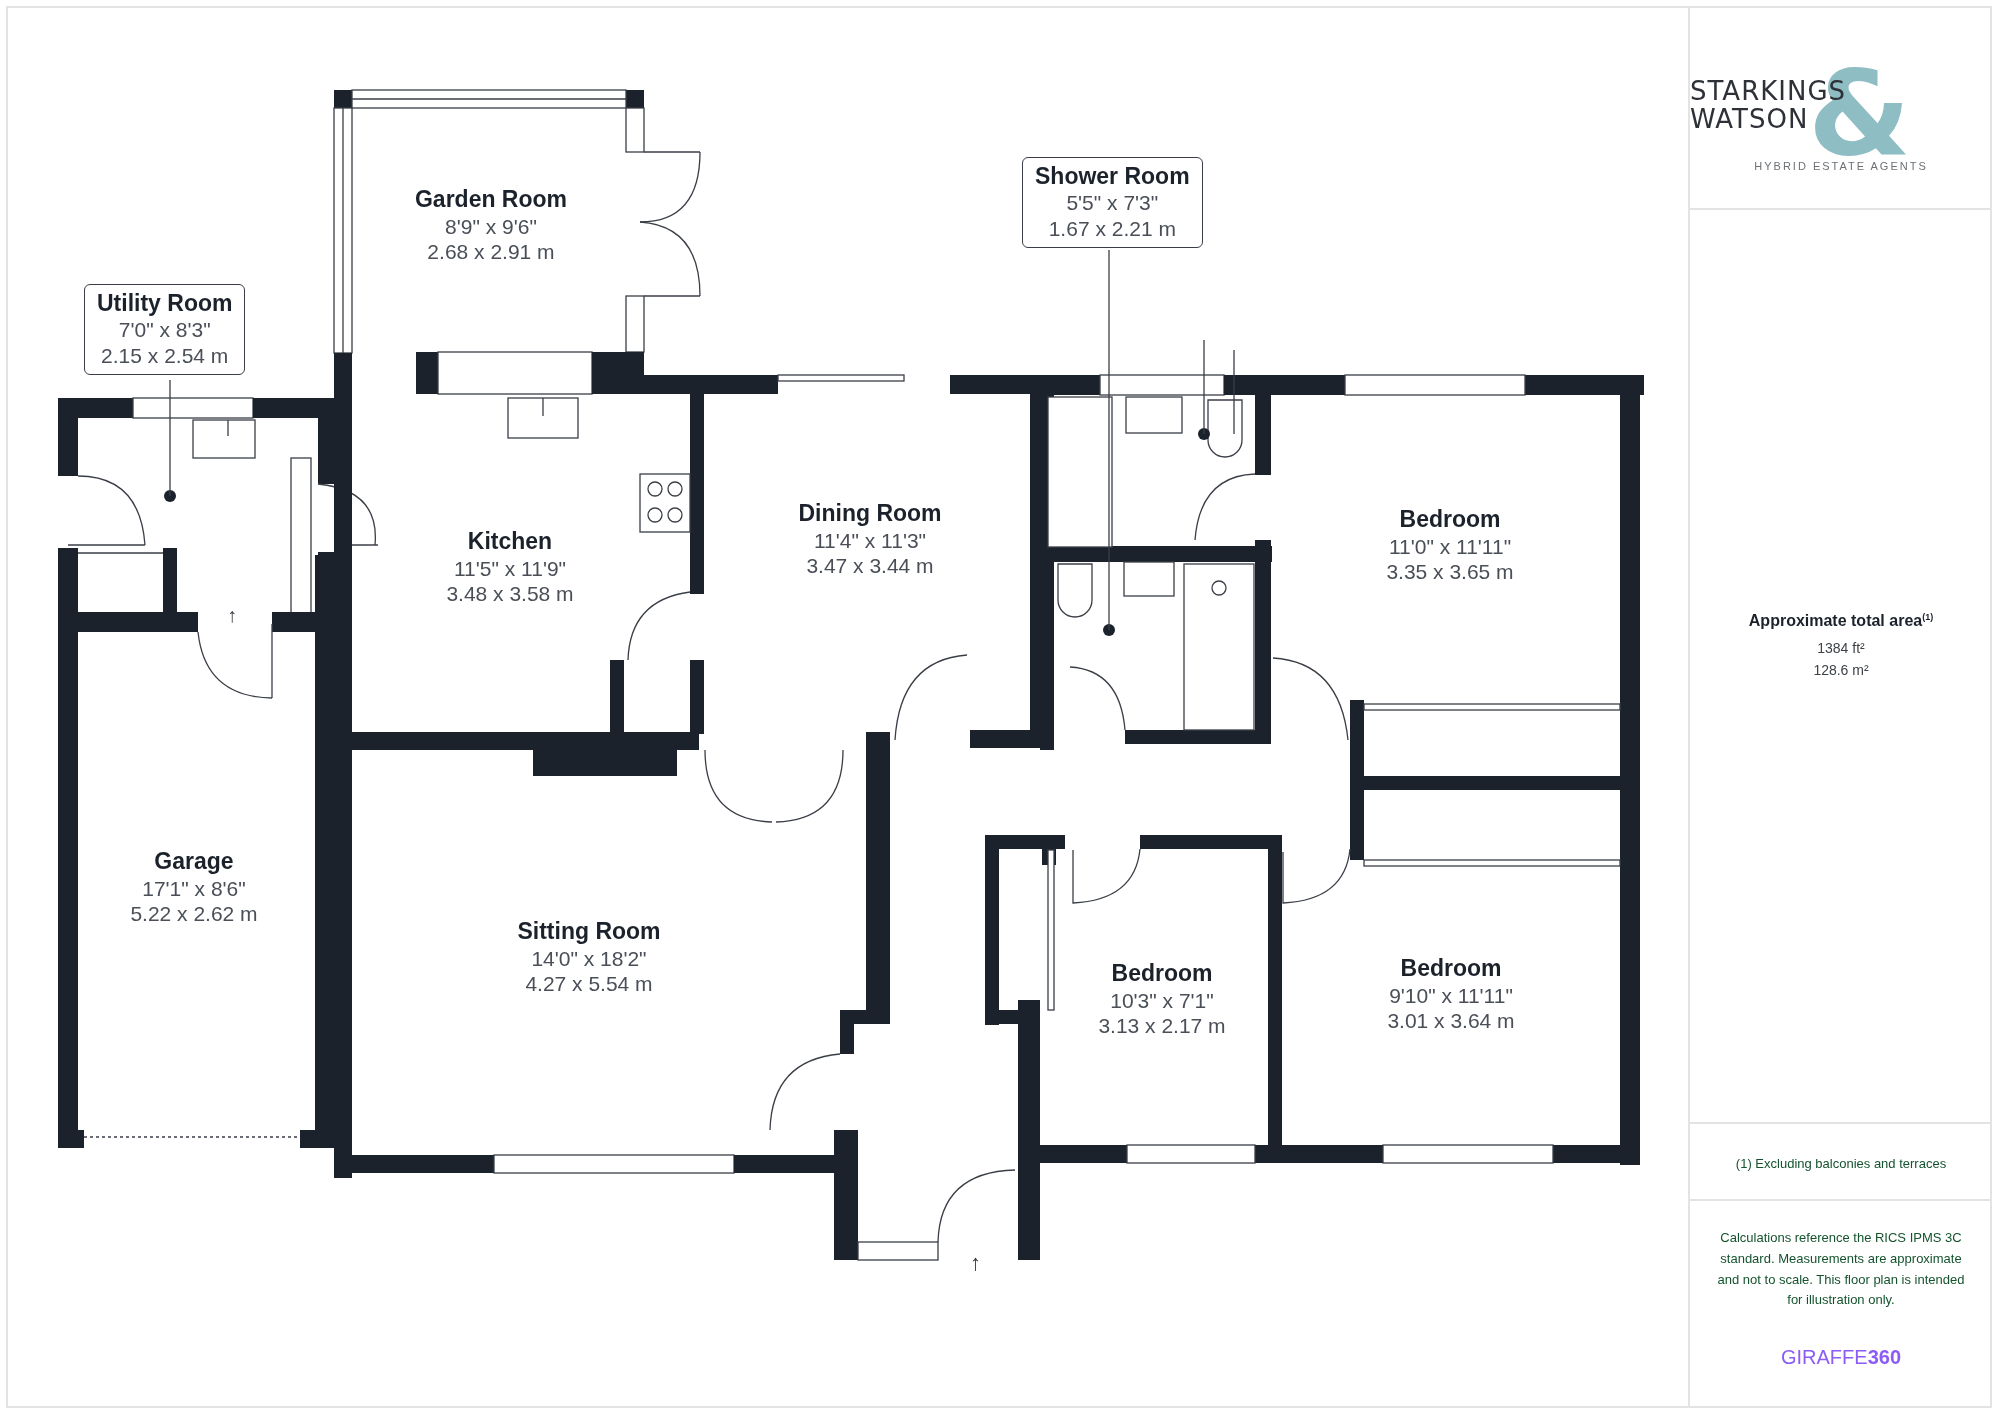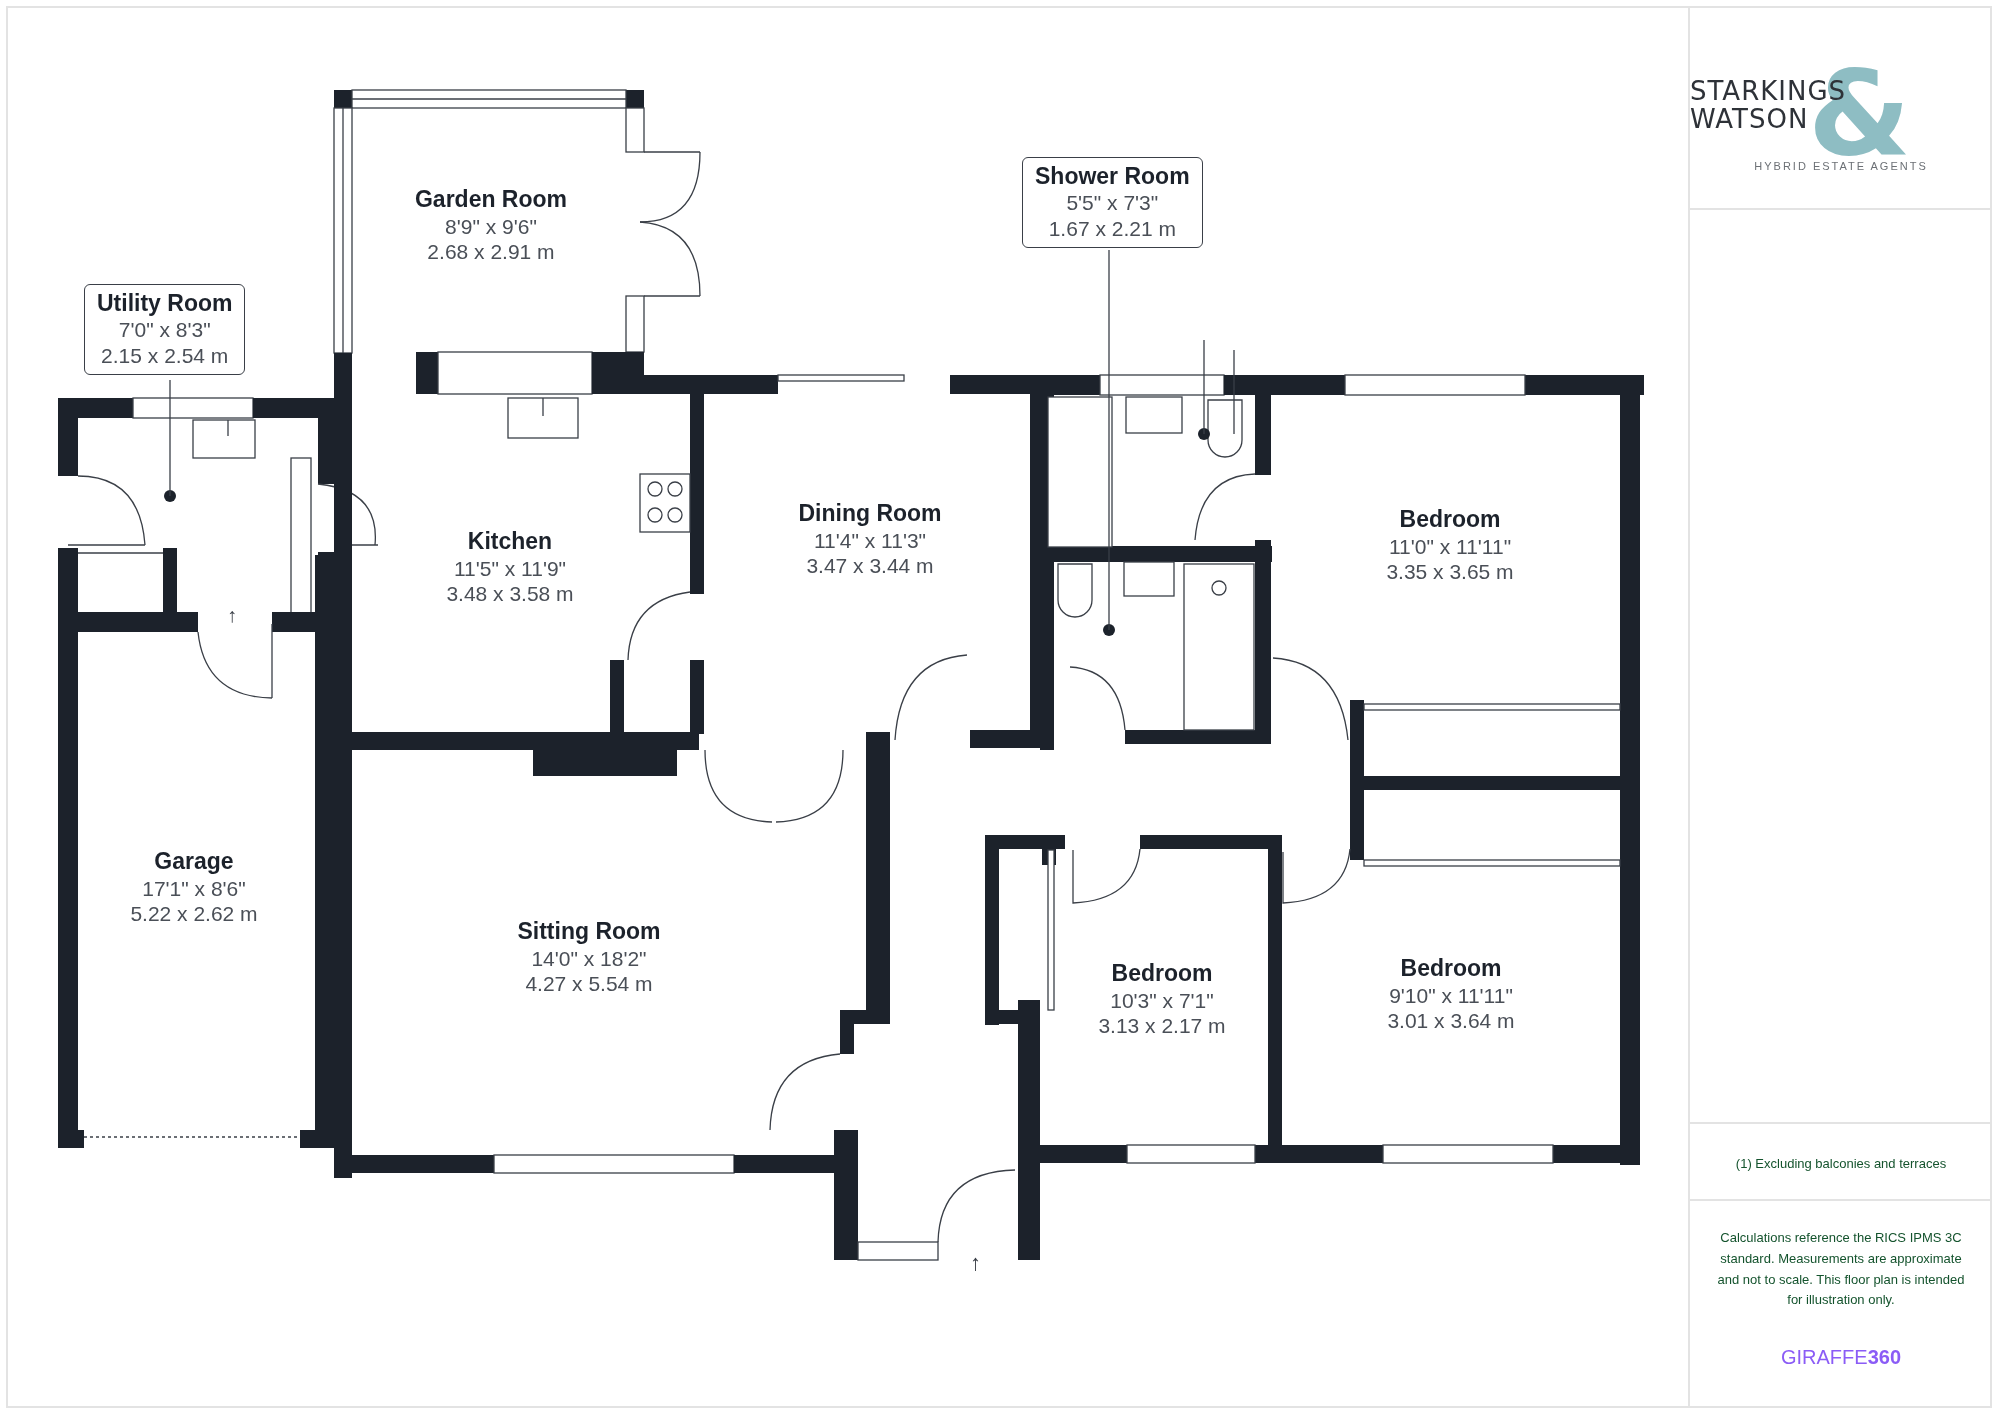--- a/index.html
+++ b/index.html
@@ -243,20 +243,25 @@
 
 <div class="sidebar">
   <div class="logo">
     <span class="logo-amp">&amp;</span>
     <div class="logo-line" style="top:30px;">STARKINGS</div>
     <div class="logo-line" style="top:58px;">WATSON</div>
     <div class="logo-tag">HYBRID ESTATE AGENTS</div>
   </div>
   <div class="sb-divider" style="top:202px;"></div>
 
+  <div class="sb-section" style="top:606px;">
+    <div class="area-title"><span>Approximate total area</span><sup>(1)</sup></div>
+    <div class="area-val">1384 ft²</div>
+    <div class="area-val" style="margin-top:6px;">128.6 m²</div>
+  </div>
 
   <div class="sb-divider" style="top:1116px;"></div>
   <div class="sb-section small" style="top:1148px;">(1) Excluding balconies and terraces</div>
   <div class="sb-divider" style="top:1193px;"></div>
   <div class="sb-section small" style="top:1222px; padding:0 26px; box-sizing:border-box;">Calculations reference the RICS IPMS 3C standard. Measurements are approximate and not to scale. This floor plan is intended for illustration only.</div>
   <div class="sb-section g360" style="top:1340px;">
     <span>GIRAFFE</span><b>360</b>
   </div>
 </div>
 

